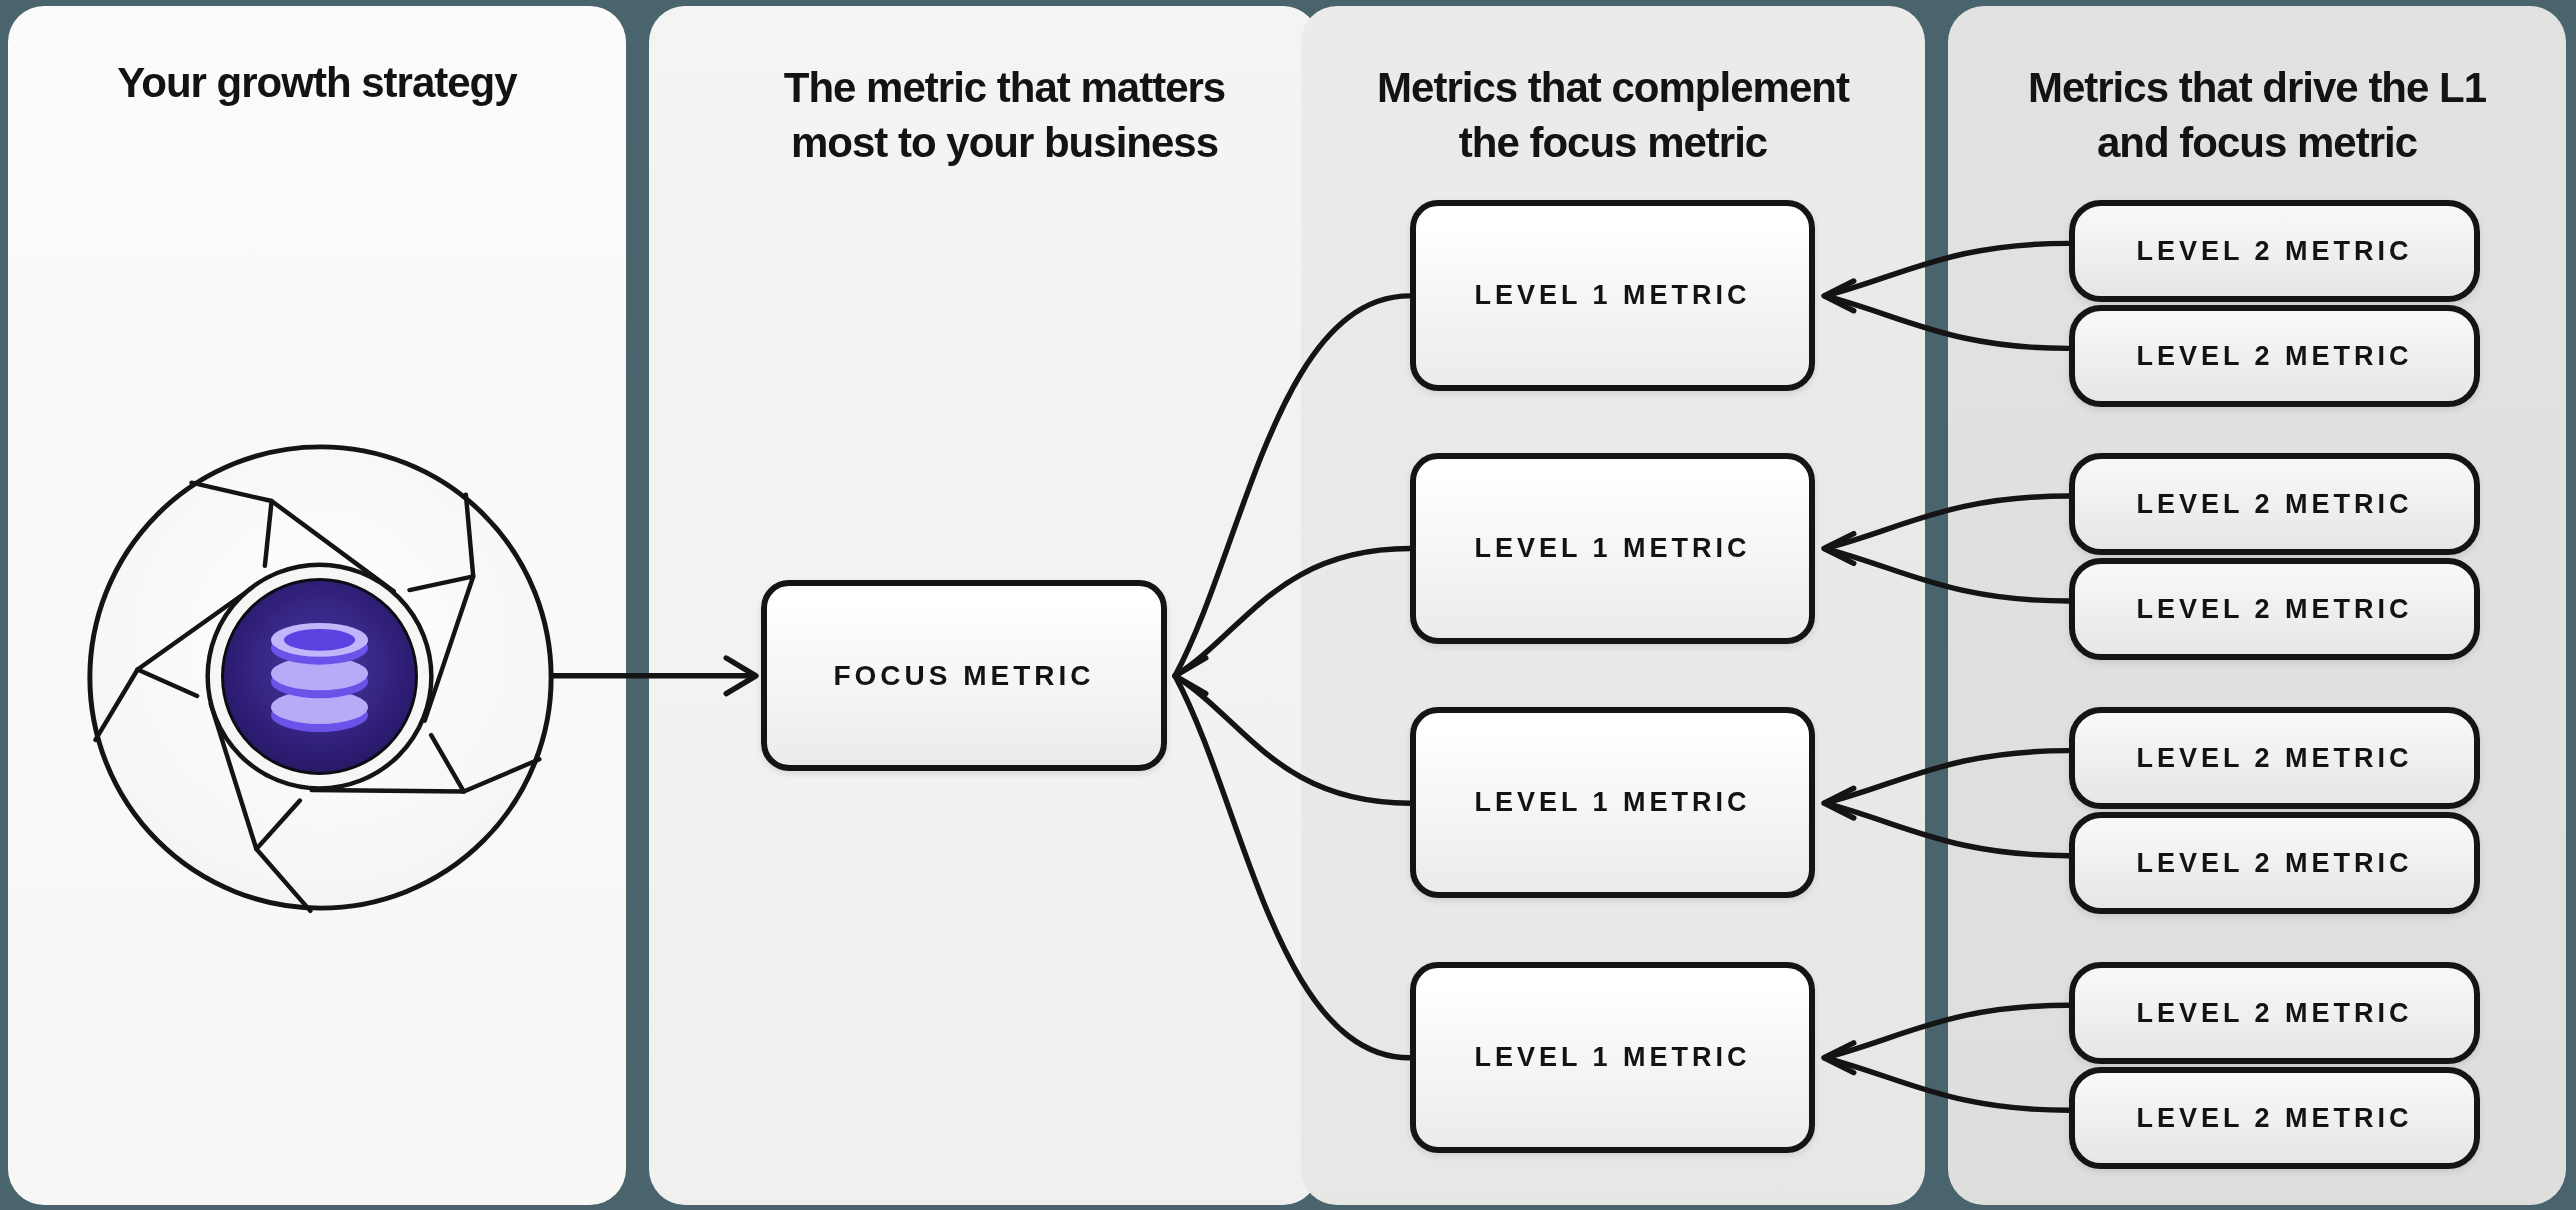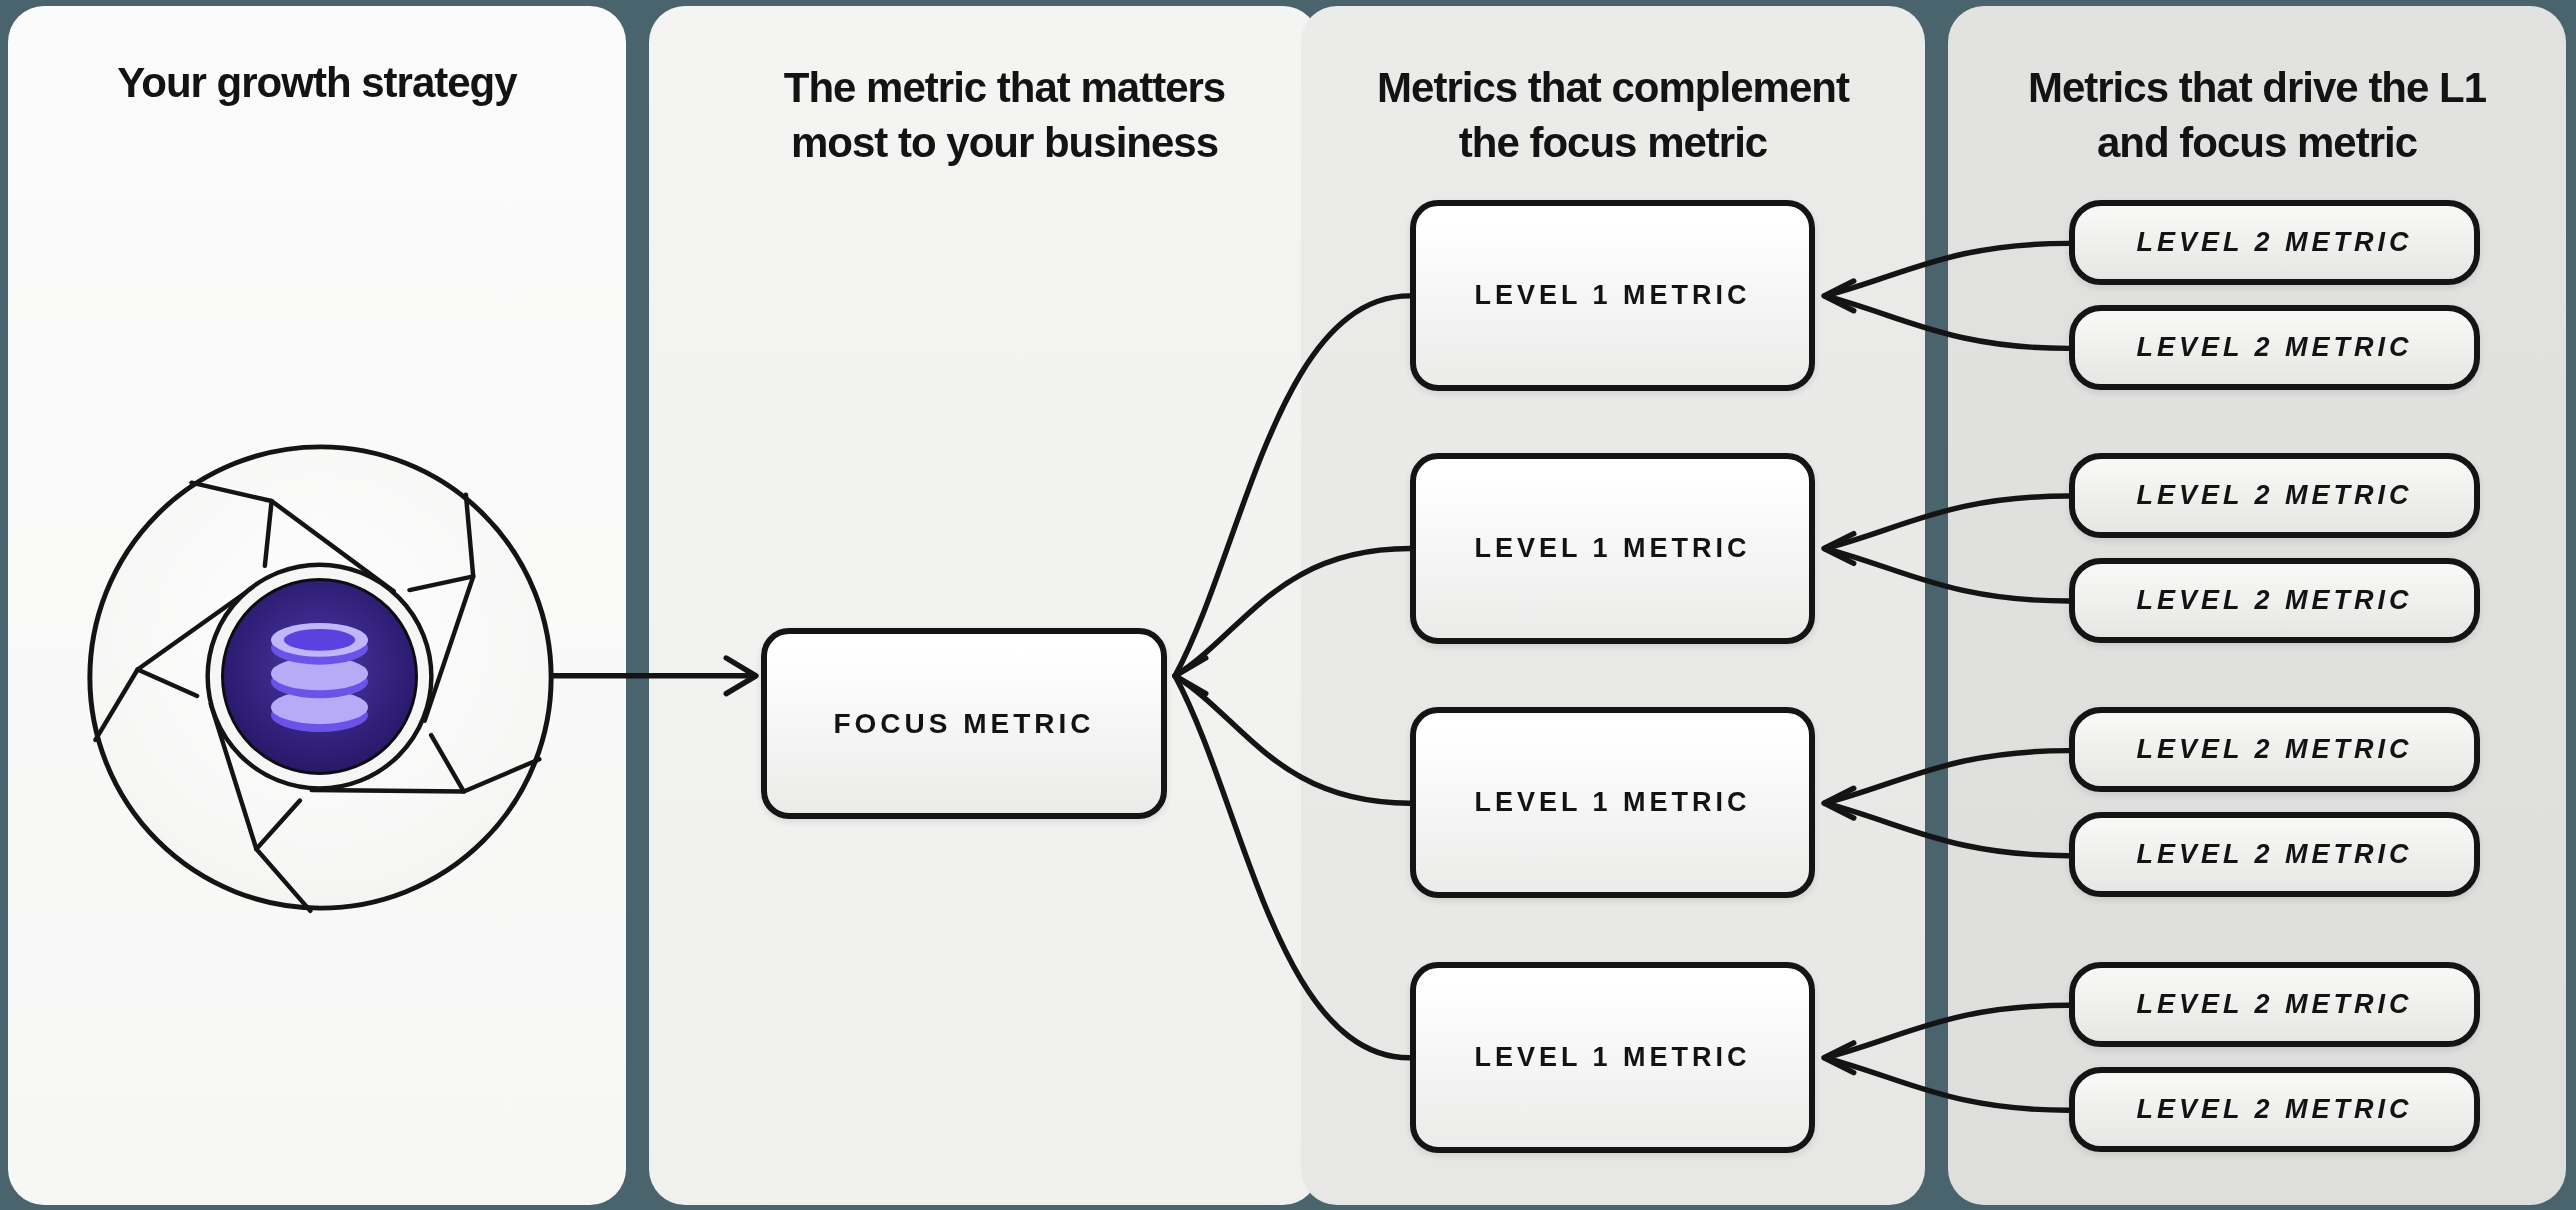--- a/index.html
+++ b/index.html
@@ -29,25 +29,24 @@
     background:linear-gradient(180deg,#ffffff 10%,#ebebea 100%);
     display:flex;align-items:center;justify-content:center;
     box-shadow:0 3px 7px rgba(0,0,0,0.10);
   }
   .box span{
     font-weight:700;font-size:28px;letter-spacing:4px;color:#131313;white-space:nowrap;
   }
   .box.l1{left:1410px;width:405px;height:191px;text-align:right;}
   .box.l1 span,.box.l2 span{font-size:27px;}
   .box.l2{
-    left:2069px;width:411px;height:85px;border-radius:32px;
+    left:2069px;width:411px;height:102px;border-radius:32px;
     background:linear-gradient(180deg,#f7f7f6 10%,#e6e6e5 100%);
-    font-style:italic;
   }
-  .box.focus{left:761px;top:580px;width:406px;height:191px;margin-top:48px;}
+  .box.focus{left:761px;top:580px;width:406px;height:191px;}
   .flywheel{position:absolute;left:77px;top:434px;z-index:2;overflow:visible;}
 </style>
 </head>
 <body>
 
 <div class="stage">
 
   <section class="panel p1">
     <h2>Your growth strategy</h2>
   </section>

